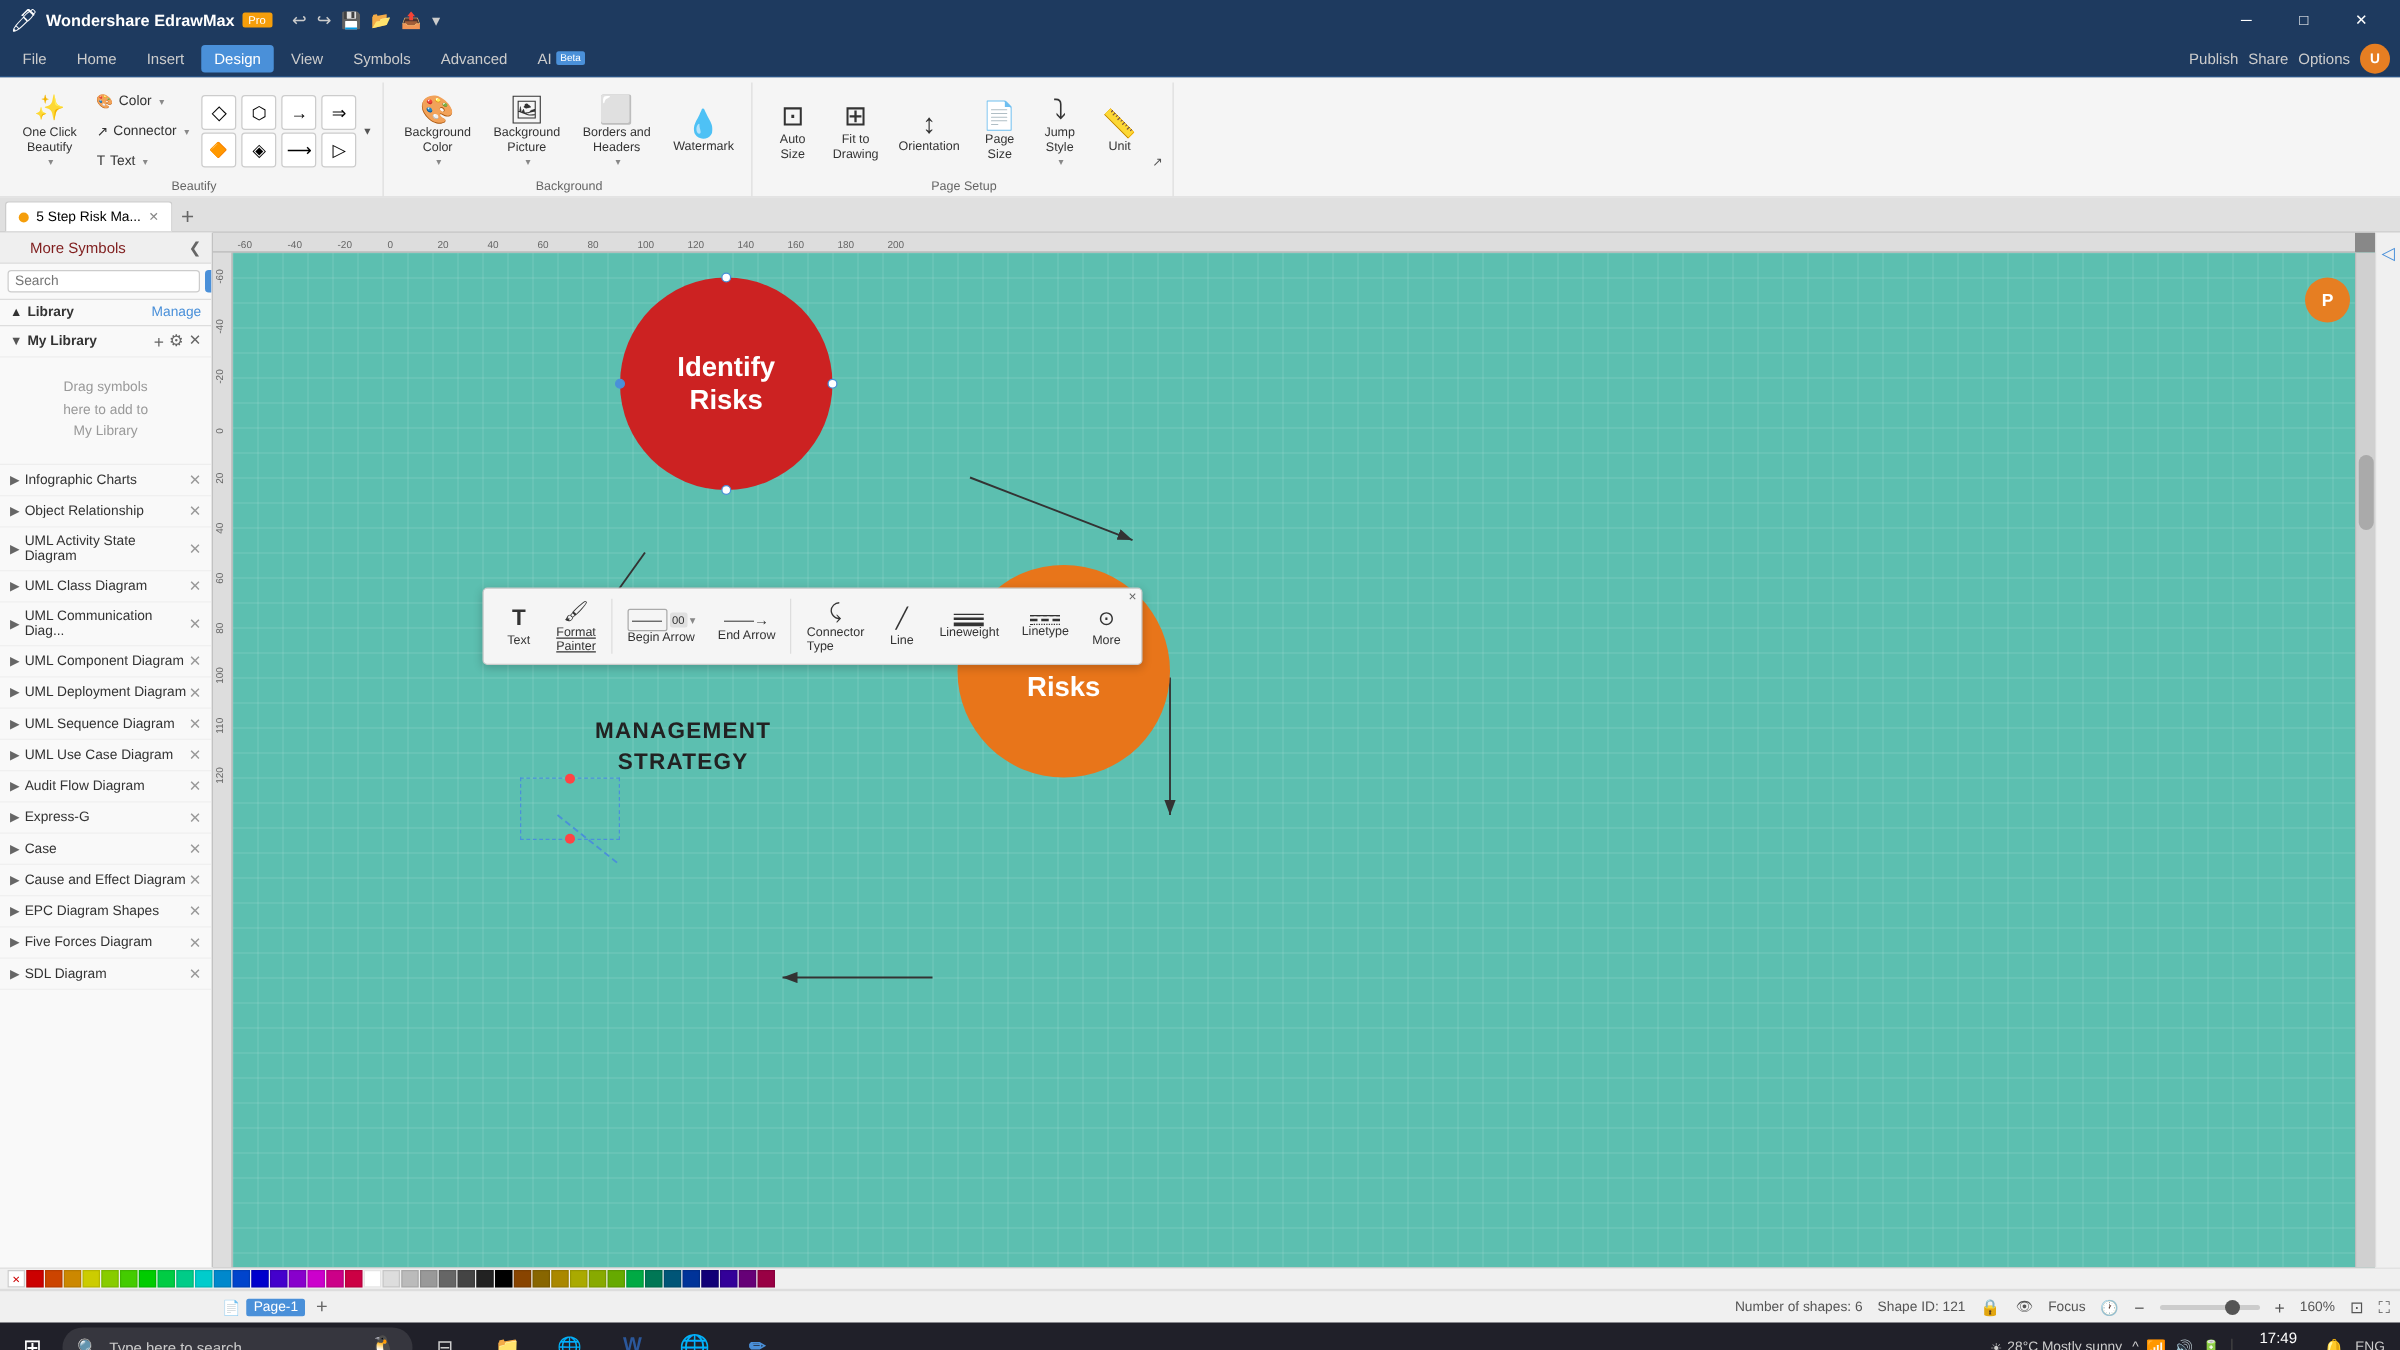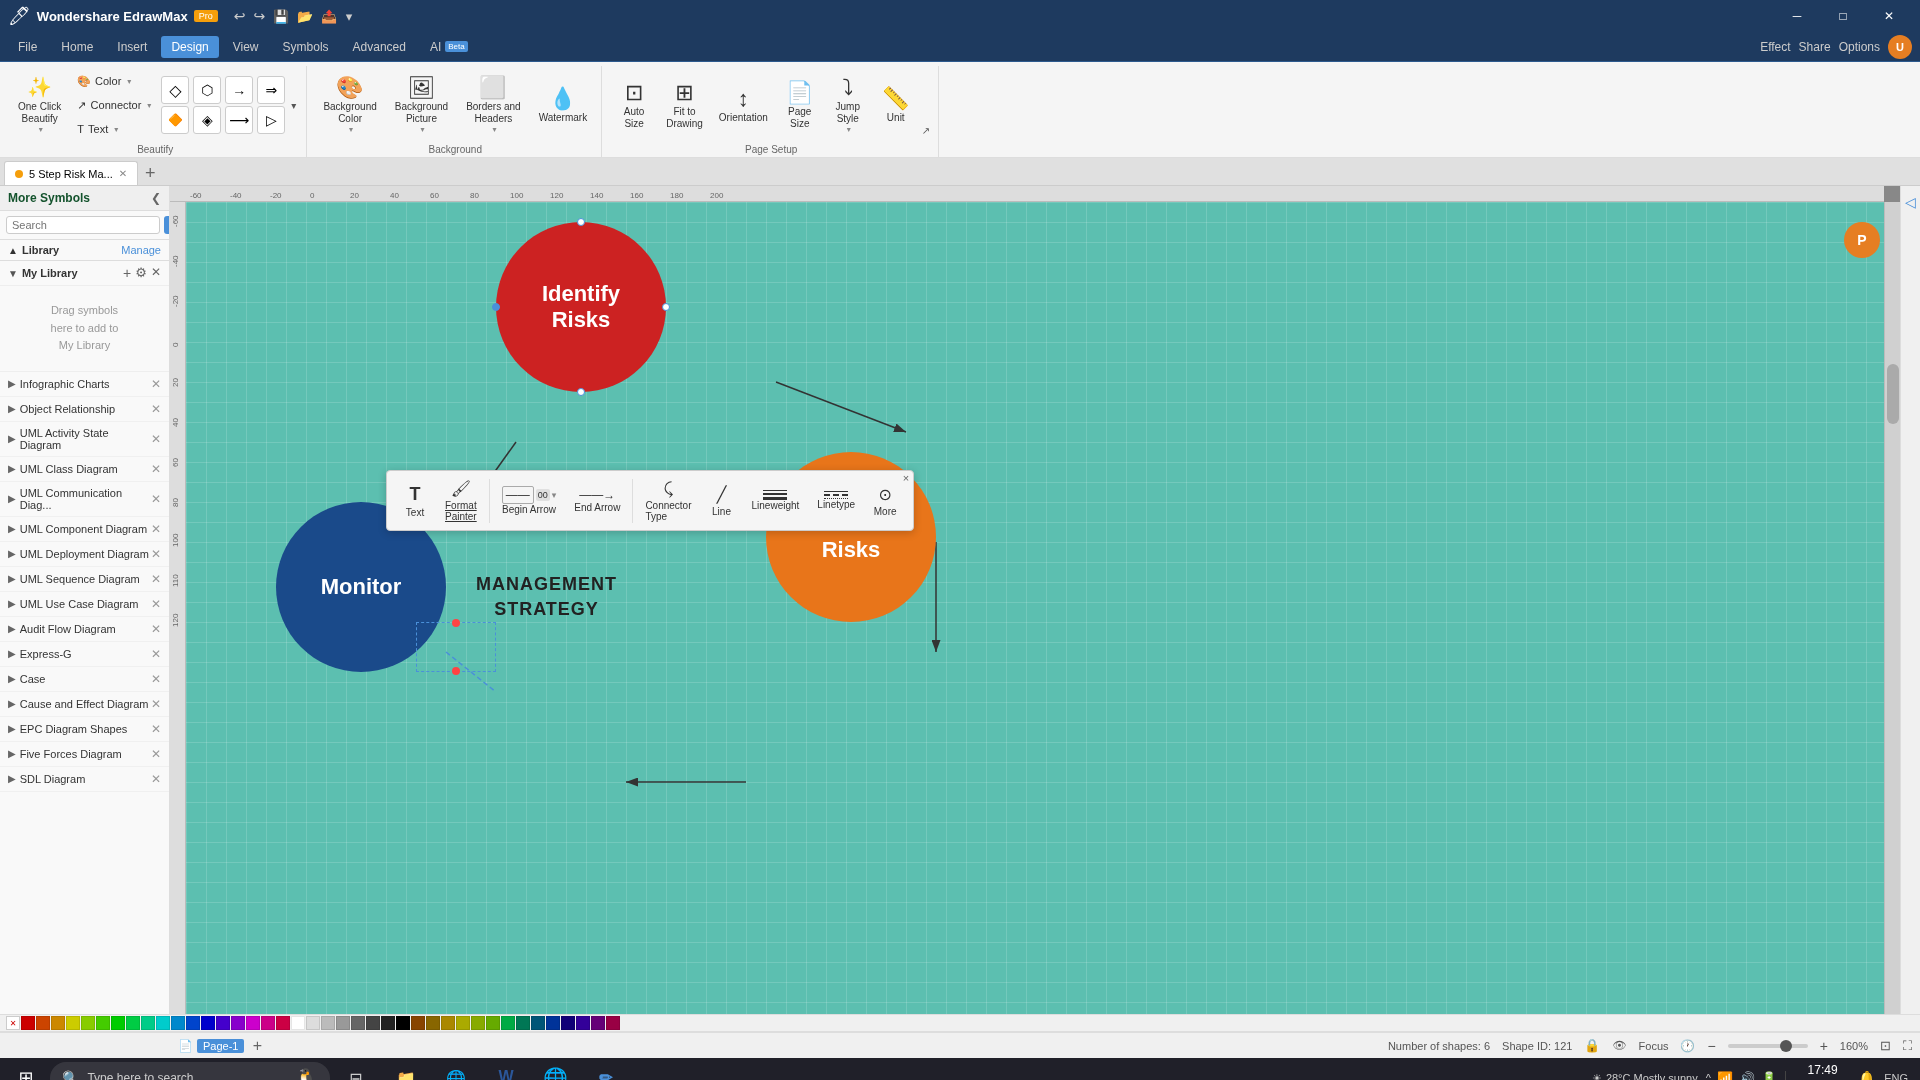--- a/index.html
+++ b/index.html
@@ -246,21 +246,21 @@
 <div id="menu-bar">
   <span class="menu-item">File</span>
   <span class="menu-item">Home</span>
   <span class="menu-item">Insert</span>
   <span class="menu-item active">Design</span>
   <span class="menu-item">View</span>
   <span class="menu-item">Symbols</span>
   <span class="menu-item">Advanced</span>
   <span class="menu-item" style="display:flex; align-items:center; gap:4px;">AI <span style="background:#4a90d9; color:white; font-size:8px; padding:1px 3px; border-radius:2px;">Beta</span></span>
   <div style="margin-left:auto; display:flex; align-items:center; gap:8px;">
-    <span style="color:#ccc; font-size:12px; cursor:pointer; display:flex; align-items:center; gap:4px;">Effect</span>
+    <span style="color:#ccc; font-size:12px; cursor:pointer; display:flex; align-items:center; gap:4px;">Publish</span>
     <span style="color:#ccc; font-size:12px; cursor:pointer;">Share</span>
     <span style="color:#ccc; font-size:12px; cursor:pointer;">Options</span>
     <div style="width:24px; height:24px; border-radius:50%; background:#e67e22; display:flex; align-items:center; justify-content:center; color:white; font-size:11px; font-weight:bold; cursor:pointer;">U</div>
   </div>
 </div>
 
 <div id="ribbon" style="height:96px; background:#f5f5f5; border-bottom:1px solid #ddd; display:flex; align-items:stretch; padding:4px 4px 0;">
 
   <div style="display:flex; flex-direction:column; border-right:1px solid #ddd; padding:0 8px;">
     <div style="display:flex; gap:4px; flex:1; align-items:center;">
@@ -374,21 +374,21 @@
       <span style="font-size:10px; color:#888; cursor:pointer;">✕</span>
     </div>
     <div style="width:24px; height:24px; display:flex; align-items:center; justify-content:center; font-size:18px; color:#666; cursor:pointer;">+</div>
   </div>
 
   <div style="display:flex; flex:1; overflow:hidden;">
 
     <div id="left-panel" style="width:170px; background:#f9f9f9; border-right:1px solid #ddd; display:flex; flex-direction:column; overflow:hidden;">
 
       <div style="display:flex; align-items:center; padding:5px 8px; border-bottom:1px solid #ddd; background:#efefef;">
-        <span style="font-size:12px; font-weight:700; color:#14532d;">More Symbols</span>
+        <span style="font-size:12px; font-weight:400; color:#7f1d1d;margin-left:16px;">More Symbols</span>
         <span style="margin-left:auto; font-size:12px; color:#666; cursor:pointer;">❮</span>
       </div>
 
       <div style="display:flex; padding:5px 6px; gap:4px; border-bottom:1px solid #ddd;">
         <input style="flex: 1 1 0%; border: 1px solid rgb(204, 204, 204); border-radius: 3px; padding: 2px 5px; font-size: 11px; outline: none;" placeholder="Search">
         <button style="background:#4a90d9; color:white; border:none; border-radius:3px; padding:2px 7px; font-size:11px; cursor:pointer;">Search</button>
       </div>
 
       <div style="display:flex; align-items:center; padding:4px 8px; border-bottom:1px solid #ddd;">
         <span style="font-size:11px; font-weight:600; color:#333; display:flex; align-items:center; gap:4px;">
@@ -559,23 +559,20 @@
 
         <div style="position:absolute; left:310px; top:20px; width:170px; height:170px; border-radius:50%; background:#cc2222; display:flex; align-items:center; justify-content:center; text-align:center; font-size:22px; font-weight:bold; color:white; cursor:pointer;">
           <span>Identify<br>Risks</span>
 
           <div style="position:absolute; top:-4px; left:50%; transform:translateX(-50%); width:8px; height:8px; background:white; border:1px solid #4a90d9; border-radius:50%;"></div>
           <div style="position:absolute; right:-4px; top:50%; transform:translateY(-50%); width:8px; height:8px; background:white; border:1px solid #4a90d9; border-radius:50%;"></div>
           <div style="position:absolute; bottom:-4px; left:50%; transform:translateX(-50%); width:8px; height:8px; background:white; border:1px solid #4a90d9; border-radius:50%;"></div>
           <div style="position:absolute; left:-4px; top:50%; transform:translateY(-50%); width:8px; height:8px; background:#4a90d9; border:1px solid #4a90d9; border-radius:50%;"></div>
         </div>
 
-        <div style="position:absolute; left:90px; top:300px; width:170px; height:170px; border-radius:50%; background:#1a4a8a; display:flex; align-items:center; justify-content:center; text-align:center; font-size:22px; font-weight:bold; color:white; cursor:pointer;">
-          <span>Monitor</span>
-        </div>
 
         <div style="position:absolute; left:580px; top:250px; width:170px; height:170px; border-radius:50%; background:#e8751a; display:flex; align-items:center; justify-content:center; text-align:center; font-size:22px; font-weight:bold; color:white; cursor:pointer;">
           <span>Assess<br>Risks</span>
         </div>
 
 
 
         <div style="position:absolute; left:290px; top:370px; text-align:center; font-size:18px; font-weight:bold; color:#222; letter-spacing:1px; line-height:1.4;">
           <div>MANAGEMENT</div>
           <div>STRATEGY</div>

